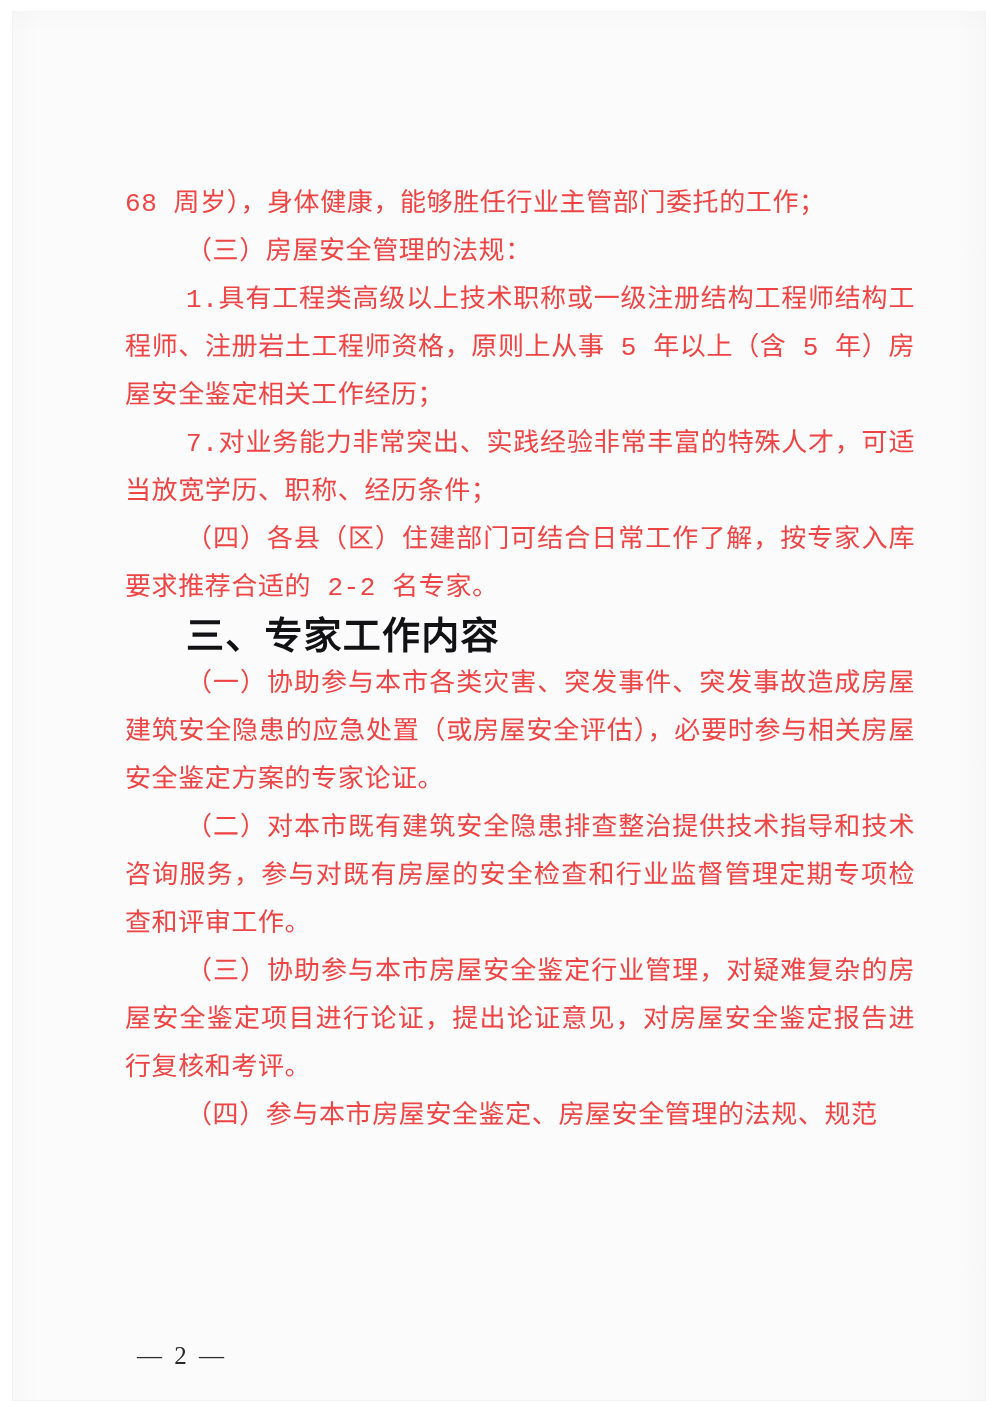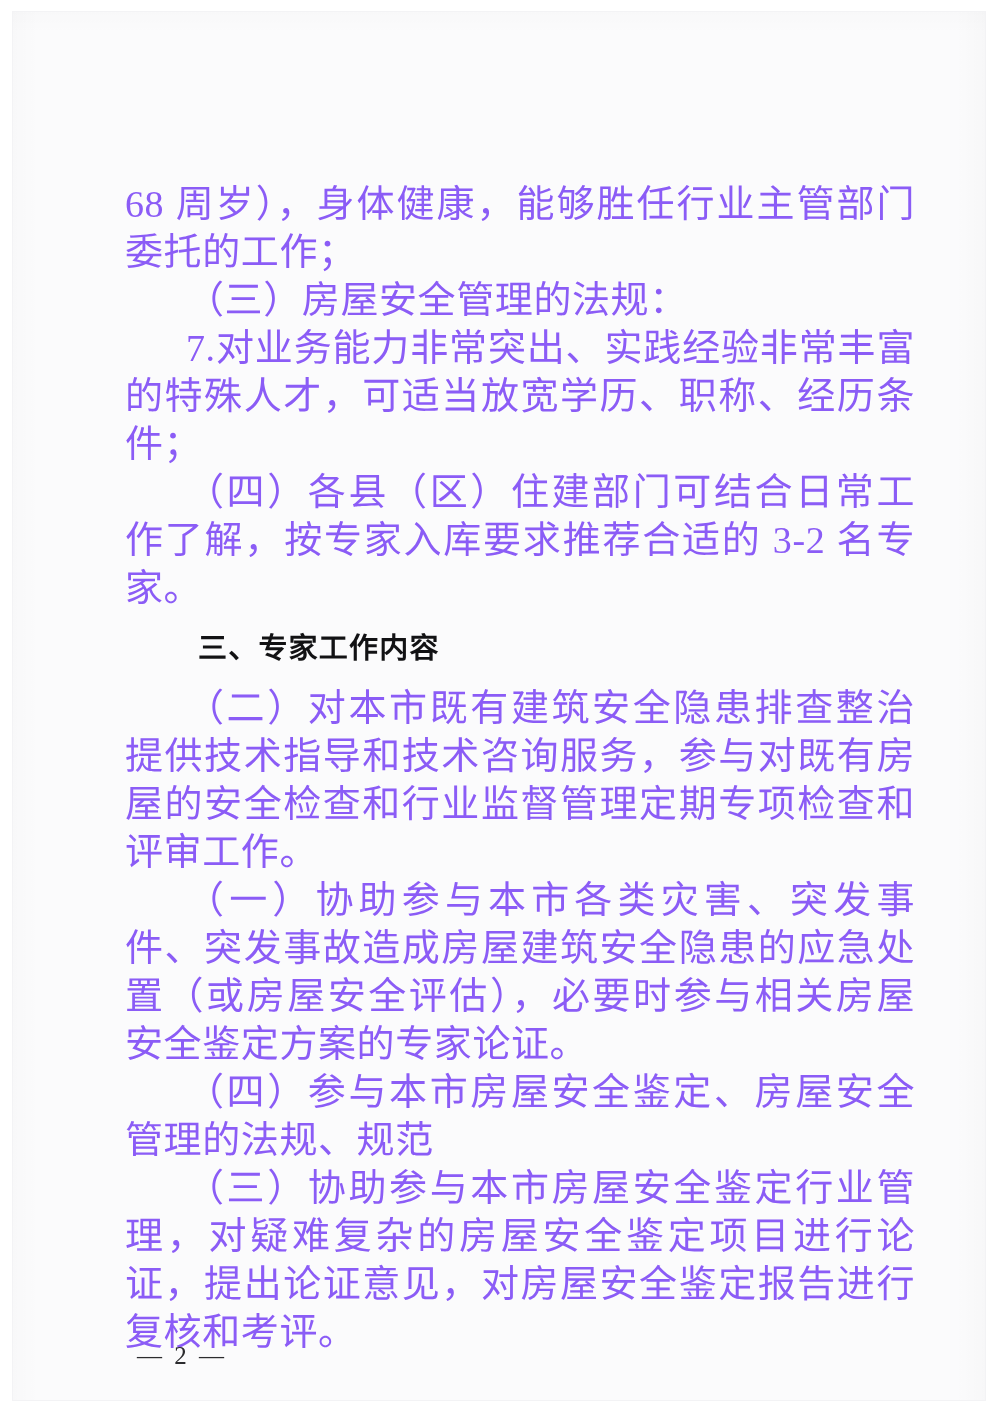--- a/index.html
+++ b/index.html
@@ -41,43 +41,43 @@
 
   .text-body {
     position: absolute;
     left: 112px;
     top: 168px;
     width: 790px;
   }
 
   
   .para {
-    font-family: Liberation Serif, serif;
-    font-size: 38px;
+    font-family: Liberation Mono, monospace;
+    font-size: 26px;
     line-height: 48px;
-    color: #8b5cf6;
+    color: #ef4444;
     margin: 0;
     text-align: justify;
     text-justify: inter-ideograph;
     letter-spacing: 0.6px;
     -webkit-font-smoothing: antialiased;
   }
 
   .para.indent {
     text-indent: 61px;
   }
 
   
   .heading {
     font-family: "Liberation Sans", "DejaVu Sans", sans-serif;
-    font-size: 29px;
+    font-size: 38px;
     font-weight: bold;
     line-height: 48px;
     color: #121214;
-    margin: 12px;
+    margin: 0;
     text-indent: 61px;
     letter-spacing: 1.2px;
   }
 
   .page-number {
     position: absolute;
     left: 124px;
     top: 1330px;
     font-family: "Liberation Serif", "DejaVu Serif", serif;
     font-size: 25px;
@@ -94,35 +94,36 @@
   <div class="paper-sheet">
 
     <div class="scan-vignette"></div>
 
     <div class="text-body">
 
       <p class="para">68 周岁），身体健康，能够胜任行业主管部门委托的工作；</p>
 
       <p class="para indent">（三）房屋安全管理的法规：</p>
 
+      <p class="para indent">1.具有工程类高级以上技术职称或一级注册结构工程师结构工程师、注册岩土工程师资格，原则上从事 5 年以上（含 5 年）房屋安全鉴定相关工作经历；</p>
 
 
       <p class="para indent">7.对业务能力非常突出、实践经验非常丰富的特殊人才，可适当放宽学历、职称、经历条件；</p>
 
-      <p class="para indent">（四）各县（区）住建部门可结合日常工作了解，按专家入库要求推荐合适的 3-2 名专家。</p>
+      <p class="para indent">（四）各县（区）住建部门可结合日常工作了解，按专家入库要求推荐合适的 2-2 名专家。</p>
 
       <h2 class="heading">三、专家工作内容</h2>
 
+      <p class="para indent">（一）协助参与本市各类灾害、突发事件、突发事故造成房屋建筑安全隐患的应急处置（或房屋安全评估），必要时参与相关房屋安全鉴定方案的专家论证。</p>
+
       <p class="para indent">（二）对本市既有建筑安全隐患排查整治提供技术指导和技术咨询服务，参与对既有房屋的安全检查和行业监督管理定期专项检查和评审工作。</p>
 
-      <p class="para indent">（一）协助参与本市各类灾害、突发事件、突发事故造成房屋建筑安全隐患的应急处置（或房屋安全评估），必要时参与相关房屋安全鉴定方案的专家论证。</p>
+      <p class="para indent">（三）协助参与本市房屋安全鉴定行业管理，对疑难复杂的房屋安全鉴定项目进行论证，提出论证意见，对房屋安全鉴定报告进行复核和考评。</p>
 
       <p class="para indent">（四）参与本市房屋安全鉴定、房屋安全管理的法规、规范</p>
-
-      <p class="para indent">（三）协助参与本市房屋安全鉴定行业管理，对疑难复杂的房屋安全鉴定项目进行论证，提出论证意见，对房屋安全鉴定报告进行复核和考评。</p>
 
     </div>
 
     <div class="page-number">— 2 —</div>
 
   </div>
 
 </div>
 
 </body></html>

